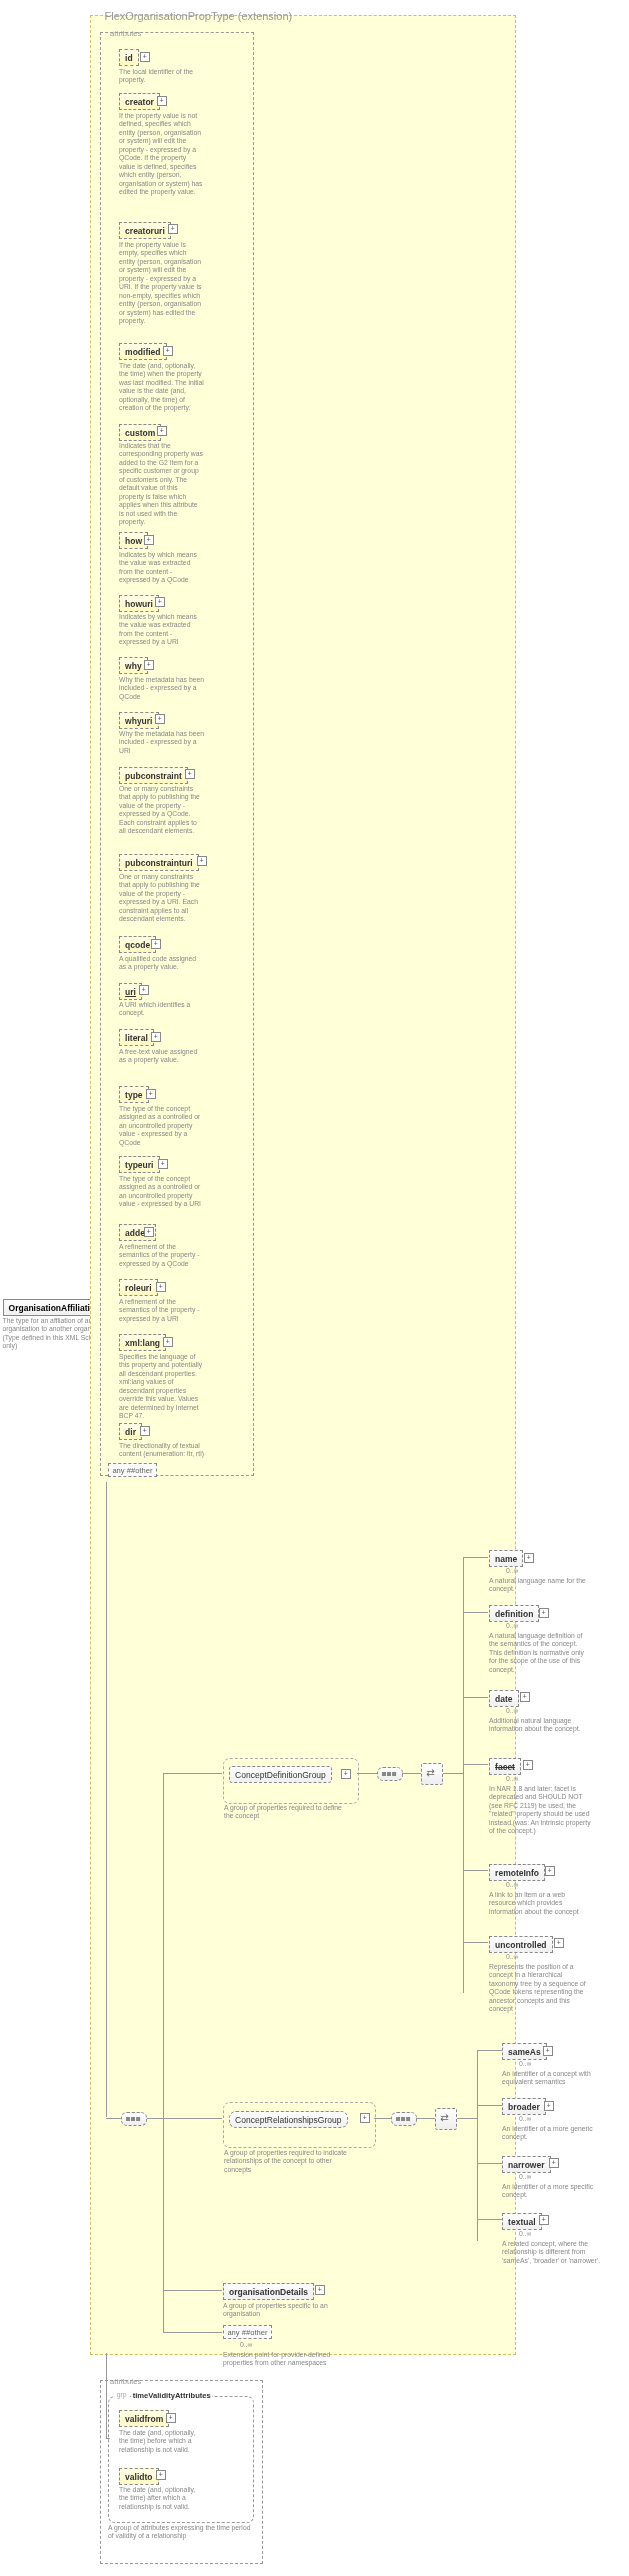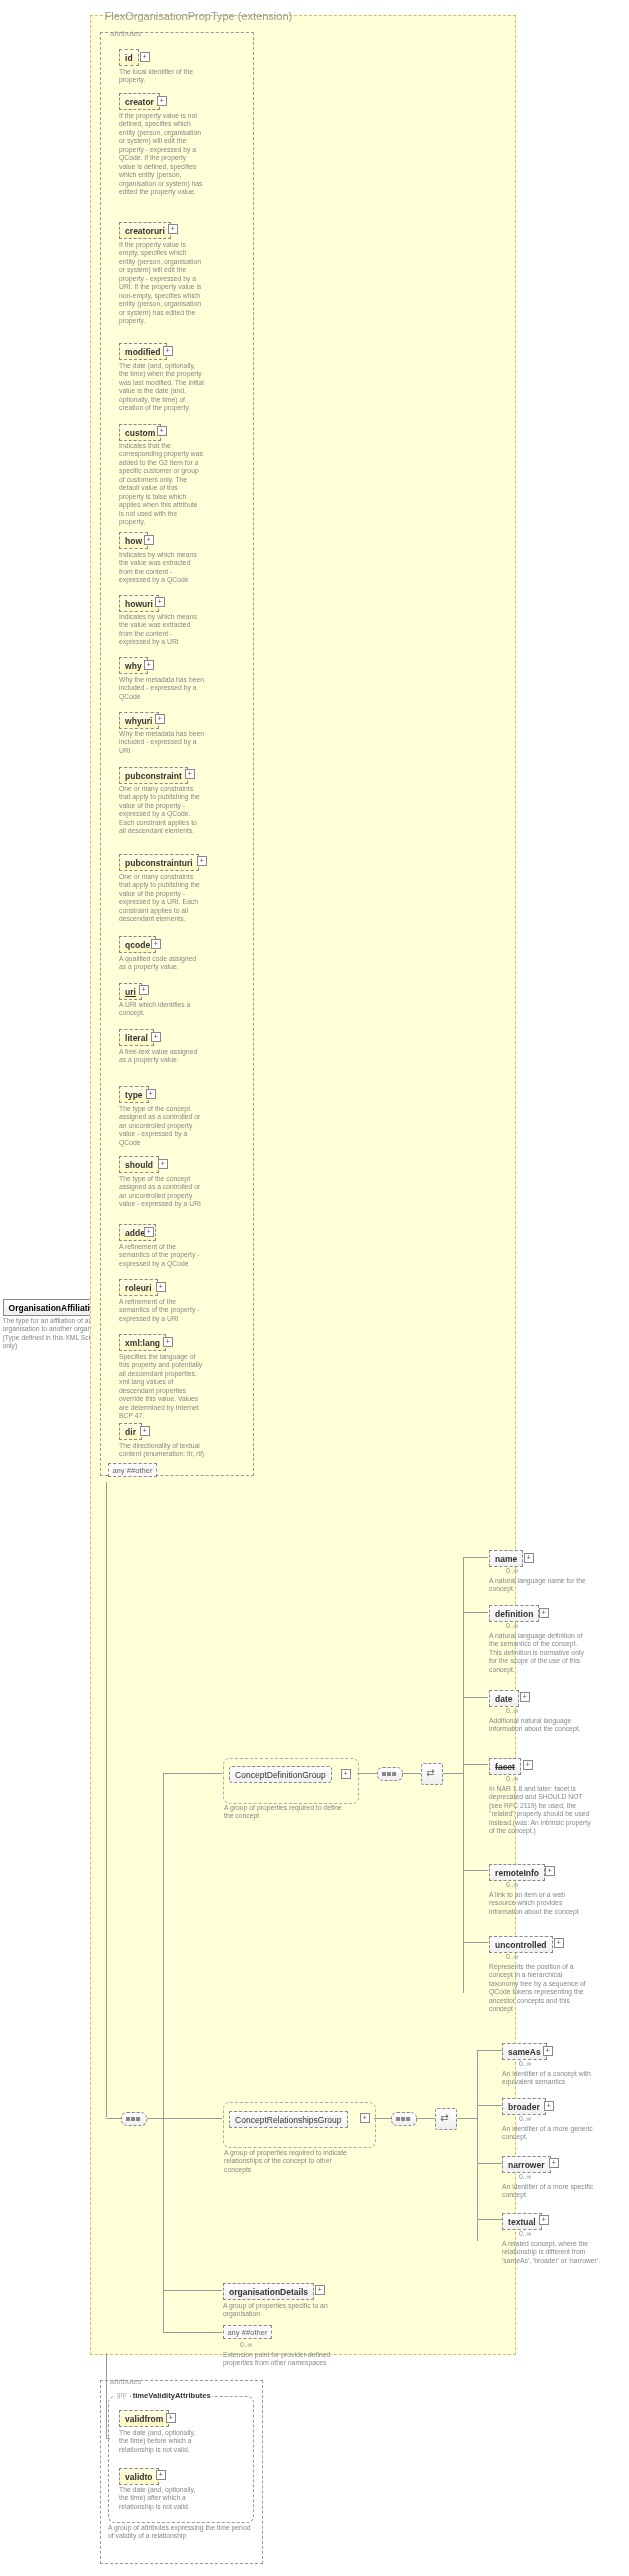--- a/index.html
+++ b/index.html
@@ -229,21 +229,21 @@
   <div class="desc narrow" style="left:119px; top:1001px;">A URI which identifies a concept.</div>
 
   <div class="box yellow-bg dashed" style="left:119px; top:1029px;"><span class="bold">literal</span></div>
   <div class="plus" style="left:151px; top:1032px;">+</div>
   <div class="desc narrow" style="left:119px; top:1048px;">A free-text value assigned as a property value.</div>
 
   <div class="box yellow-bg dashed" style="left:119px; top:1086px;"><span class="bold">type</span></div>
   <div class="plus" style="left:146px; top:1089px;">+</div>
   <div class="desc narrow" style="left:119px; top:1105px;">The type of the concept assigned as a controlled or an uncontrolled property value - expressed by a QCode</div>
 
-  <div class="box yellow-bg dashed" style="left:119px; top:1156px;"><span class="bold">should</span></div>
+  <div class="box yellow-bg dashed" style="left:119px; top:1156px;"><span class="bold">typeuri</span></div>
   <div class="plus" style="left:158px; top:1159px;">+</div>
   <div class="desc narrow" style="left:119px; top:1175px;">The type of the concept assigned as a controlled or an uncontrolled property value - expressed by a URI</div>
 
   <div class="box yellow-bg dashed" style="left:119px; top:1224px;"><span class="bold">added</span></div>
   <div class="plus" style="left:144px; top:1227px;">+</div>
   <div class="desc narrow" style="left:119px; top:1243px;">A refinement of the semantics of the property - expressed by a QCode</div>
 
   <div class="box yellow-bg dashed" style="left:119px; top:1279px;"><span class="bold">roleuri</span></div>
   <div class="plus" style="left:156px; top:1282px;">+</div>
   <div class="desc narrow" style="left:119px; top:1298px;">A refinement of the semantics of the property - expressed by a URI</div>
@@ -309,21 +309,21 @@
   <div class="desc" style="left:489px; top:1891px;">A link to an item or a web resource which provides information about the concept</div>
 
   <div class="line-h" style="left:463px; top:1942px; width:25.4px;"></div>
   <div class="box gray-bg dashed" style="left:489px; top:1936px;"><span class="bold">uncontrolled</span></div>
   <div class="plus" style="left:554px; top:1938px;">+</div>
   <div class="small-label" style="left:506px; top:1953px;">0..∞</div>
   <div class="desc" style="left:489px; top:1963px;">Represents the position of a concept in a hierarchical taxonomy tree by a sequence of QCode tokens representing the ancestor concepts and this concept</div>
 
   <div class="line-h" style="left:163px; top:2118px; width:59px;"></div>
   <div class="group-outline" style="left:223px; top:2102px; width:151px; height:44px; border-radius:6.8px; border-color:#aaa;"></div>
-  <div class="box gray-bg dashed" style="left:229px; top:2111px; border-radius:1px;"><span>ConceptRelationshipsGroup</span></div>
+  <div class="box gray-bg dashed" style="left:229px; top:2111px; border-radius:7px;"><span>ConceptRelationshipsGroup</span></div>
   <div class="plus" style="left:360px; top:2113px;">+</div>
   <div class="desc" style="left:224px; top:2149px; width:136px;">A group of properties required to indicate relationships of the concept to other concepts</div>
 
   <div class="line-h" style="left:374px; top:2118px; width:17px;"></div>
   <div class="seq-icon dashed" style="left:391px; top:2112px;"></div>
   <div class="line-h" style="left:416px; top:2118px; width:18.6px;"></div>
   <div class="switch-icon dashed" style="left:435px; top:2108px;"></div>
   <div class="line-h" style="left:457px; top:2118px; width:20.3px;"></div>
   <div class="line-v" style="left:477px; top:2050px; height:191px;"></div>
 

